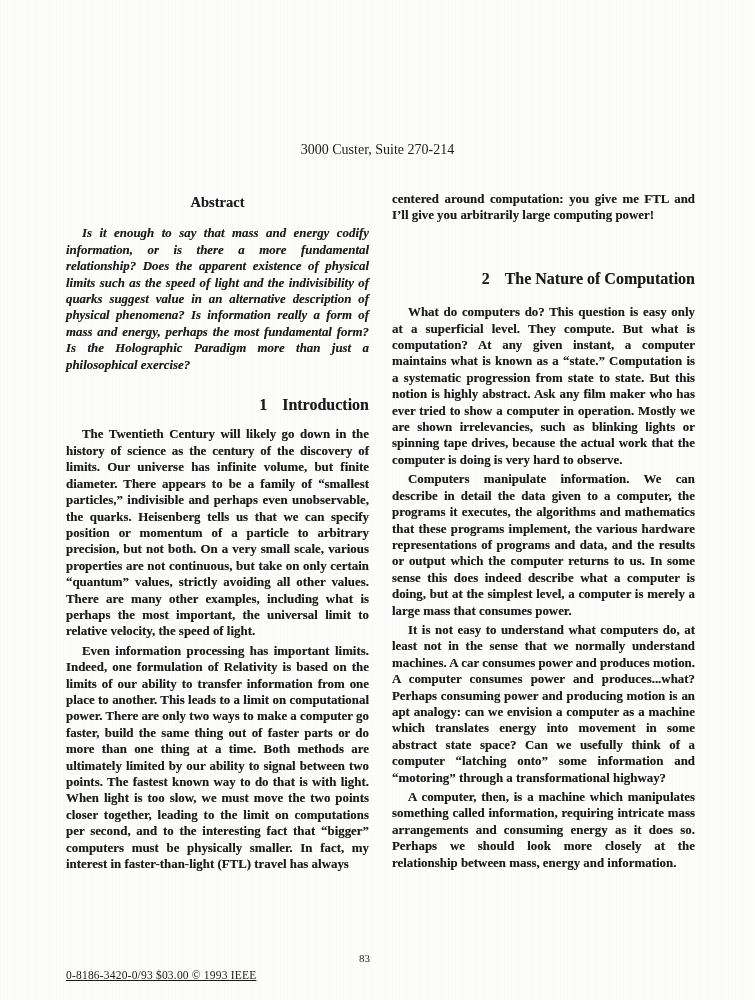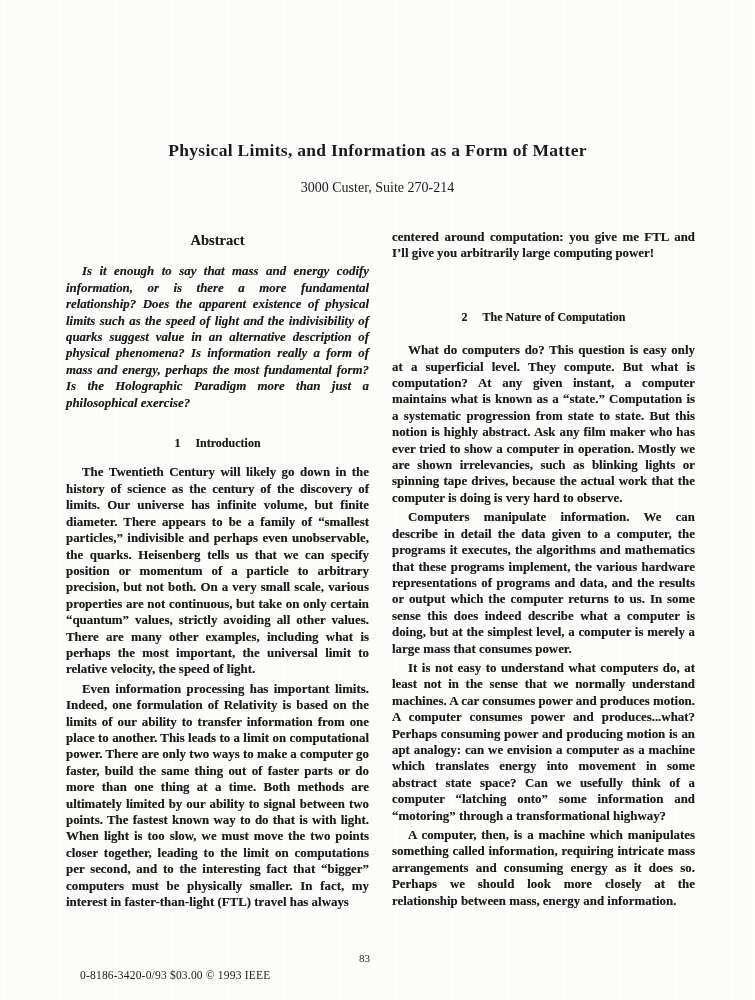--- a/index.html
+++ b/index.html
@@ -34,43 +34,42 @@
     text-shadow:0 0 0.3px rgba(20,20,20,0.45);
   }
   .col p { margin:0 0 3px 0; text-indent:16px;font-weight:bold; }
   .col p.noindent { text-indent:0; }
   .abstract-heading {
     text-align:center; font-size:14.5px; font-weight:bold;
     margin:3px 0 15px 0;
   }
   .abstract-text { font-style:italic; }
   .section-heading {
-    font-size:12px; font-weight:bold;
-    margin:24px 0 13px 0; text-align:center;
+    font-size:16px; font-weight:bold;
+    margin:24px 0 13px 0; text-align:right;
   }
   .section-heading .sec-num { margin-right:15px; }
   .section-heading.sec-2 { margin-top:47px; margin-bottom:17px; }
 
   .page-number {
     position:absolute; bottom:36px; left:0; width:100%;
     text-align:center; font-size:11px;
     transform:translateX(-13px);
   }
   .copyright-line {
-    position:absolute; bottom:19px; left:80px;
-    font-size:11.5px; letter-spacing:0.2px;
+    position:absolute; bottom:19px; left:66px;
+    font-size:11.5px; letter-spacing:0.2px;text-decoration:underline;
   }
 </style>
 </head>
 <body>
 
 <div class="page">
 
   <header class="title-block">
-    <h1 class="paper-title">Physical Limits, and Information as a Form of Matter</h1>
     <div class="author-line">3000 Custer, Suite 270-214</div>
   </header>
 
   <div class="columns">
 
     <div class="col">
       <h2 class="abstract-heading">Abstract</h2>
       <p class="abstract-text">Is it enough to say that mass and energy codify information, or is there a more fundamental relationship? Does the apparent existence of physical limits such as the speed of light and the indivisibility of quarks suggest value in an alternative description of physical phenomena? Is information really a form of mass and energy, perhaps the most fundamental form? Is the Holographic Paradigm more than just a philosophical exercise?</p>
 
       <h3 class="section-heading"><span class="sec-num">1</span><span>Introduction</span></h3>

